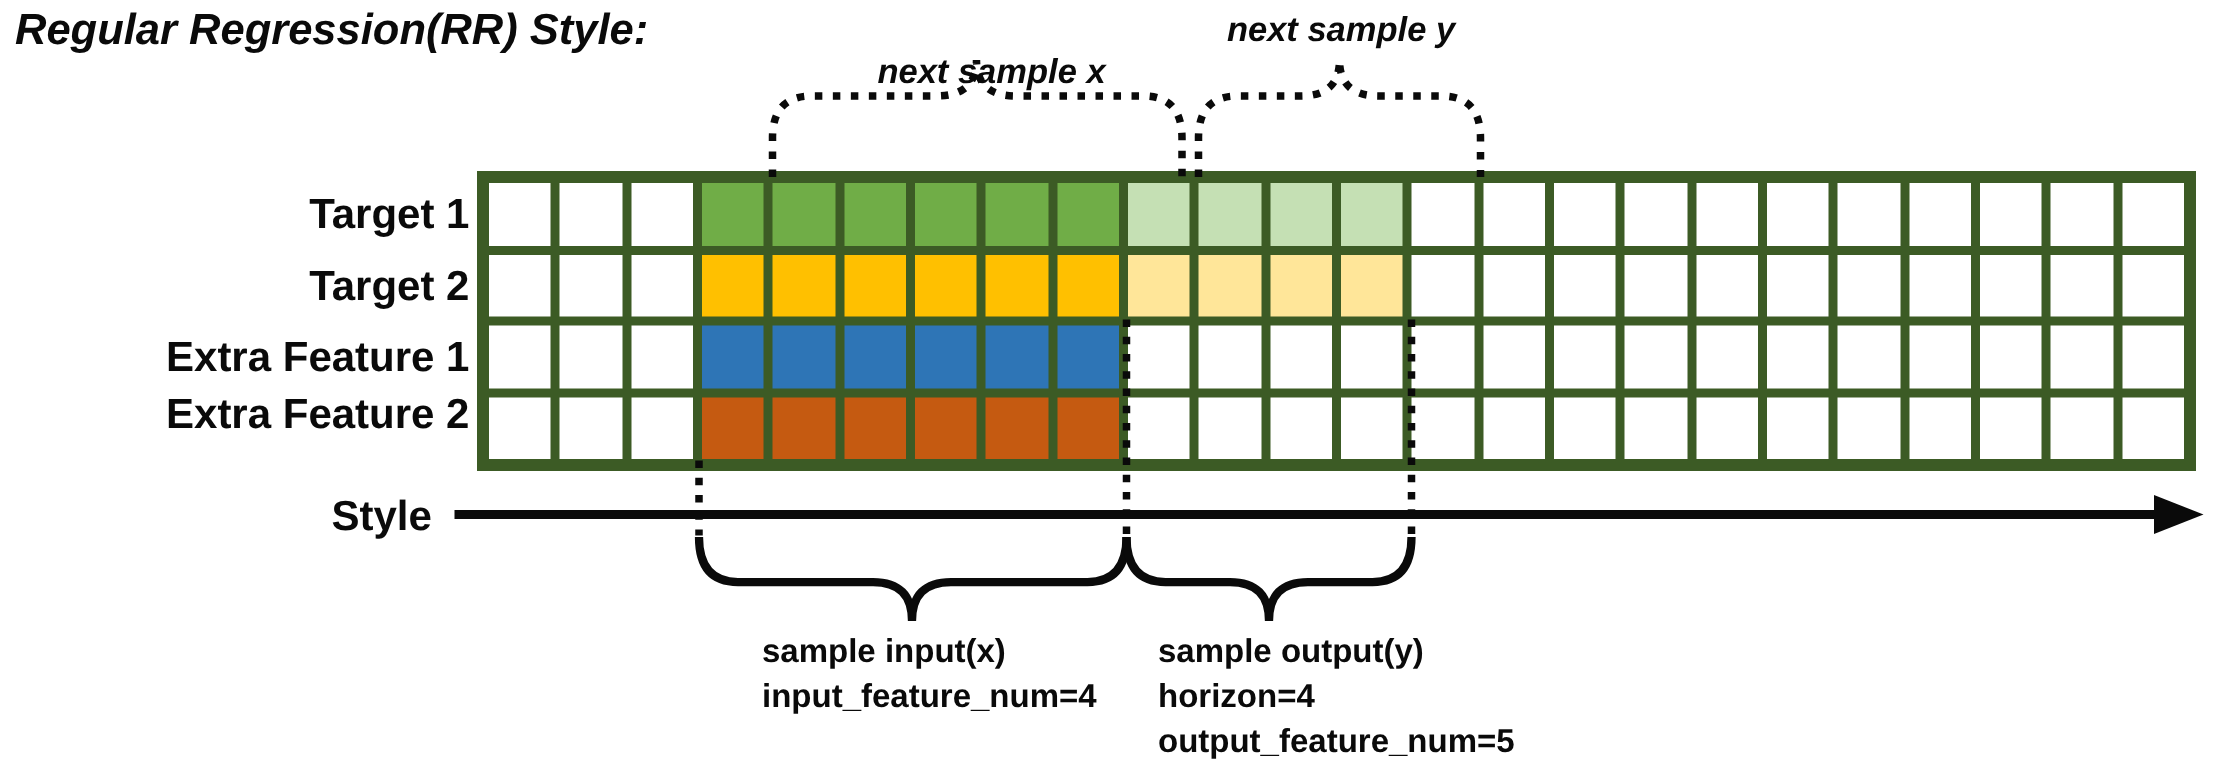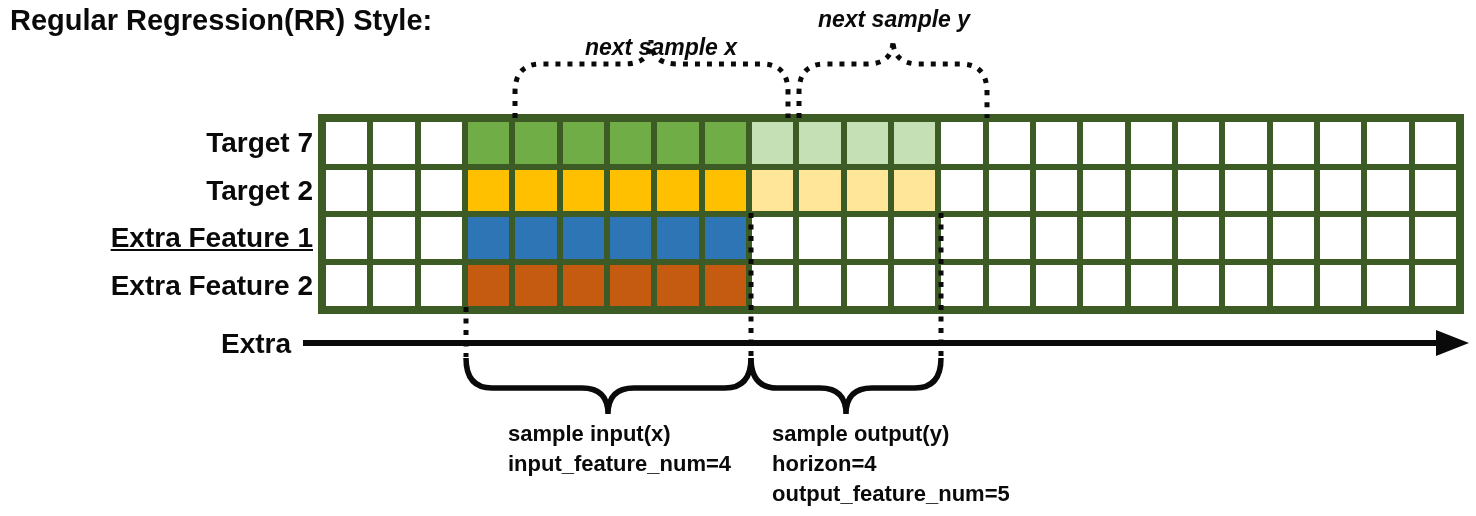--- a/index.html
+++ b/index.html
@@ -2,30 +2,30 @@
 <html><head>
 <meta charset="utf-8">
 <style>
   html,body{margin:0;padding:0;background:#fff;}
   #canvas{
     position:relative;width:1476px;height:516px;overflow:hidden;background:#fff;
     font-family:"Liberation Sans",sans-serif;color:#0a0a0a;
   }
   .title{
     position:absolute;left:10px;top:4px;font-size:29px;font-weight:bold;
-    letter-spacing:0px;white-space:nowrap;
+    letter-spacing:0px;white-space:nowrap;font-style:italic;
   }
   .row-label{
     position:absolute;left:40px;width:273px;text-align:right;
     font-size:28px;font-weight:bold;white-space:nowrap;line-height:28px;
   }
   .row-label.r0{top:129px;}
   .row-label.r1{top:177px;}
-  .row-label.r2{top:224px;text-decoration:underline;}
-  .row-label.r3{top:272px;}
+  .row-label.r2{top:224px;}
+  .row-label.r3{top:262px;}
   #time-grid{
     position:absolute;left:318px;top:114px;width:1146px;height:200px;
     box-sizing:border-box;border:8px solid #3C5B25;background:#3C5B25;
     display:grid;grid-template-columns:repeat(24,1fr);grid-template-rows:repeat(4,1fr);
     gap:6px;
   }
   #time-grid .cell{background:#fff;}
   .brace-label{
     position:absolute;top:6px;transform:translateX(-50%);
     font-size:23px;font-style:italic;font-weight:600;white-space:nowrap;
@@ -41,21 +41,21 @@
   .note.right{left:772px;}
   svg.overlay{position:absolute;left:0;top:0;pointer-events:none;}
 </style>
 </head>
 <body>
 
 <div id="canvas">
 
   <div class="title">Regular Regression(RR) Style:</div>
 
-  <div class="row-label r0">Target 7</div>
+  <div class="row-label r0">Target 1</div>
   <div class="row-label r1">Target 2</div>
   <div class="row-label r2">Extra Feature 1</div>
   <div class="row-label r3">Extra Feature 2</div>
 
   <div id="time-grid" style="background: rgb(60, 91, 37); border-color: rgb(60, 91, 37);">
       <div class="cell" style="background: rgb(255, 255, 255);"></div>
       <div class="cell" style="background: rgb(255, 255, 255);"></div>
       <div class="cell" style="background: rgb(255, 255, 255);"></div>
       <div class="cell" style="background: rgb(112, 173, 71);"></div>
       <div class="cell" style="background: rgb(112, 173, 71);"></div>
@@ -166,21 +166,21 @@
     <line x1="941" y1="213" x2="941" y2="357" stroke="#0a0a0a" stroke-width="5" stroke-dasharray="5 6.5"></line>
 
     <line x1="303" y1="343" x2="1441" y2="343" stroke="#0a0a0a" stroke-width="6"></line>
     <polygon points="1436,330 1469,343 1436,356" fill="#0a0a0a"></polygon>
 
     <path d="M 466 358 Q 466 388 492 388 L 582 388 Q 608 388 608 414 Q 608 388 634 388 L 725 388 Q 751 388 751 358" fill="none" stroke="#0a0a0a" stroke-width="5.5"></path>
 
     <path d="M 751 358 Q 751 388 777 388 L 820 388 Q 846 388 846 414 Q 846 388 872 388 L 915 388 Q 941 388 941 358" fill="none" stroke="#0a0a0a" stroke-width="5.5"></path>
   </svg>
 
-  <div class="time-label">Extra</div>
+  <div class="time-label">Style</div>
 
   <div class="note left">
     <div>sample input(x)</div>
     <div>input_feature_num=4</div>
   </div>
 
   <div class="note right">
     <div>sample output(y)</div>
     <div>horizon=4</div>
     <div>output_feature_num=5</div>

